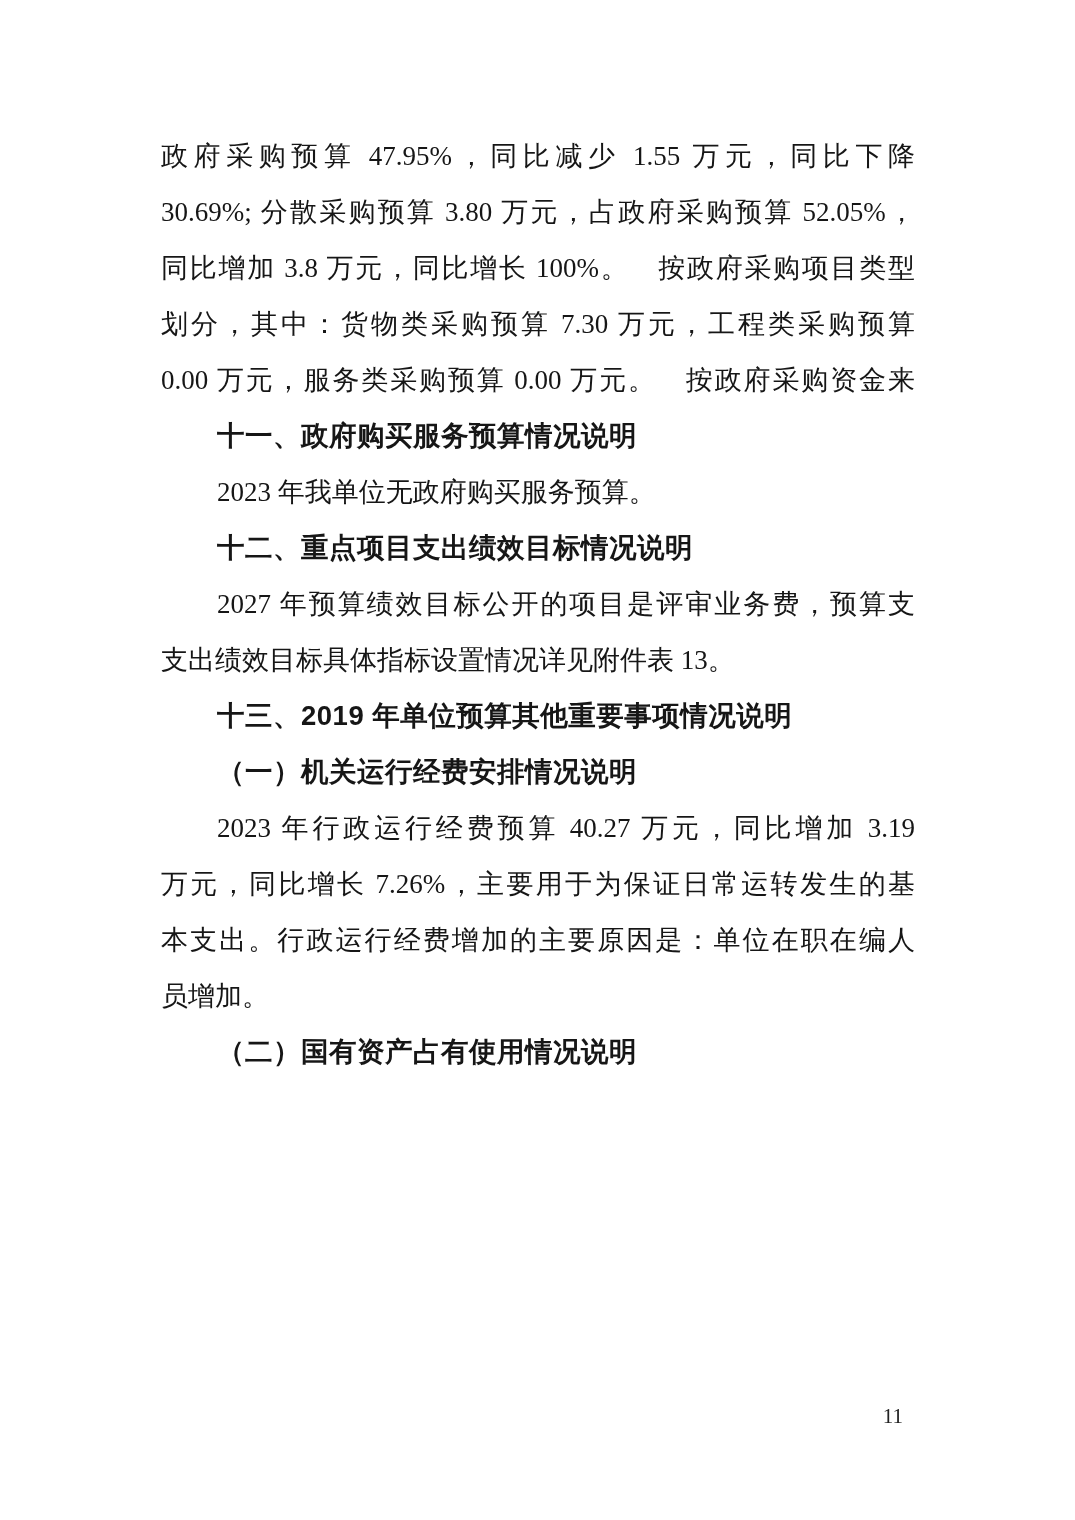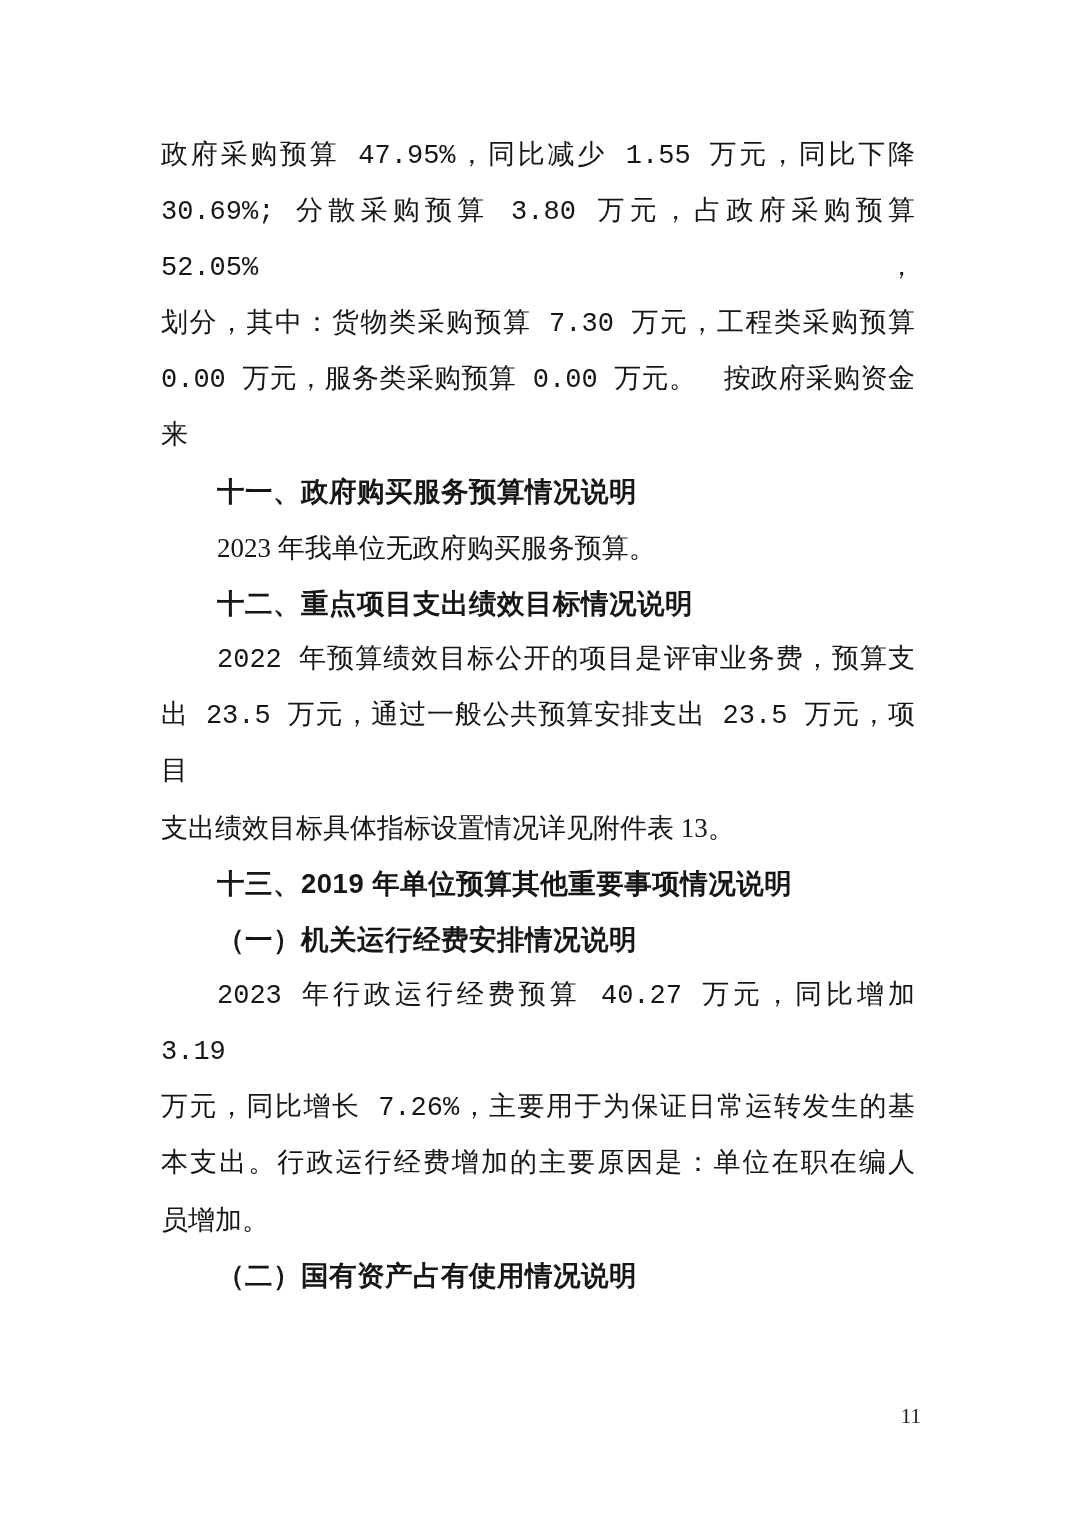--- a/index.html
+++ b/index.html
@@ -26,59 +26,58 @@
     font-size: 27px;
     line-height: 56px;
     font-family: "Liberation Serif", "DejaVu Serif", serif;
     font-weight: 400;
     white-space: pre-wrap;
   }
   
   .j {
     text-align: justify;
     text-align-last: justify;
-    font-family: Liberation Mono, monospace;
   }
   
   .i {
     text-indent: 56px;
   }
   
   .h {
     font-family: "Liberation Sans", "DejaVu Sans", sans-serif;
     font-weight: 700;
     font-size: 27.5px;
     letter-spacing: 0.5px;
   }
   .page-number {
     position: absolute;
-    left: 169px;
+    left: 151px;
     top: 1403px;
     width: 752px;
     text-align: right;
     font-size: 21px;
     line-height: 26px;
     font-family: "Liberation Serif", "DejaVu Serif", serif;
     color: #222222;
   }
 </style>
 </head>
 <body>
 
 <div class="page">
   <main class="doc">
     <div class="ln j">政府采购预算 47.95%，同比减少 1.55 万元，同比下降</div>
     <div class="ln j">30.69%; 分散采购预算 3.80 万元，占政府采购预算 52.05%，</div>
+    <div class="ln j">同比增加 3.8 万元，同比增长 100%。　按政府采购项目类型</div>
     <div class="ln j">划分，其中：货物类采购预算 7.30 万元，工程类采购预算</div>
     <div class="ln j">0.00 万元，服务类采购预算 0.00 万元。　按政府采购资金来</div>
     <div class="ln h i">十一、政府购买服务预算情况说明</div>
     <div class="ln i">2023 年我单位无政府购买服务预算。</div>
     <div class="ln h i">十二、重点项目支出绩效目标情况说明</div>
-    <div class="ln i j">2022 年预算绩效目标公开的项目是评审业务费，预算支</div>
-    <div class="ln j">出 23.5 万元，通过一般公共预算安排支出 23.5 万元，项目</div>
+    <div class="ln i j">2027 年预算绩效目标公开的项目是评审业务费，预算支</div>
     <div class="ln">支出绩效目标具体指标设置情况详见附件表 13。</div>
     <div class="ln h i">十三、2019 年单位预算其他重要事项情况说明</div>
     <div class="ln h i">（一）机关运行经费安排情况说明</div>
     <div class="ln i j">2023 年行政运行经费预算 40.27 万元，同比增加 3.19</div>
     <div class="ln j">万元，同比增长 7.26%，主要用于为保证日常运转发生的基</div>
     <div class="ln j">本支出。行政运行经费增加的主要原因是：单位在职在编人</div>
     <div class="ln">员增加。</div>
     <div class="ln h i">（二）国有资产占有使用情况说明</div>
   </main>
 

